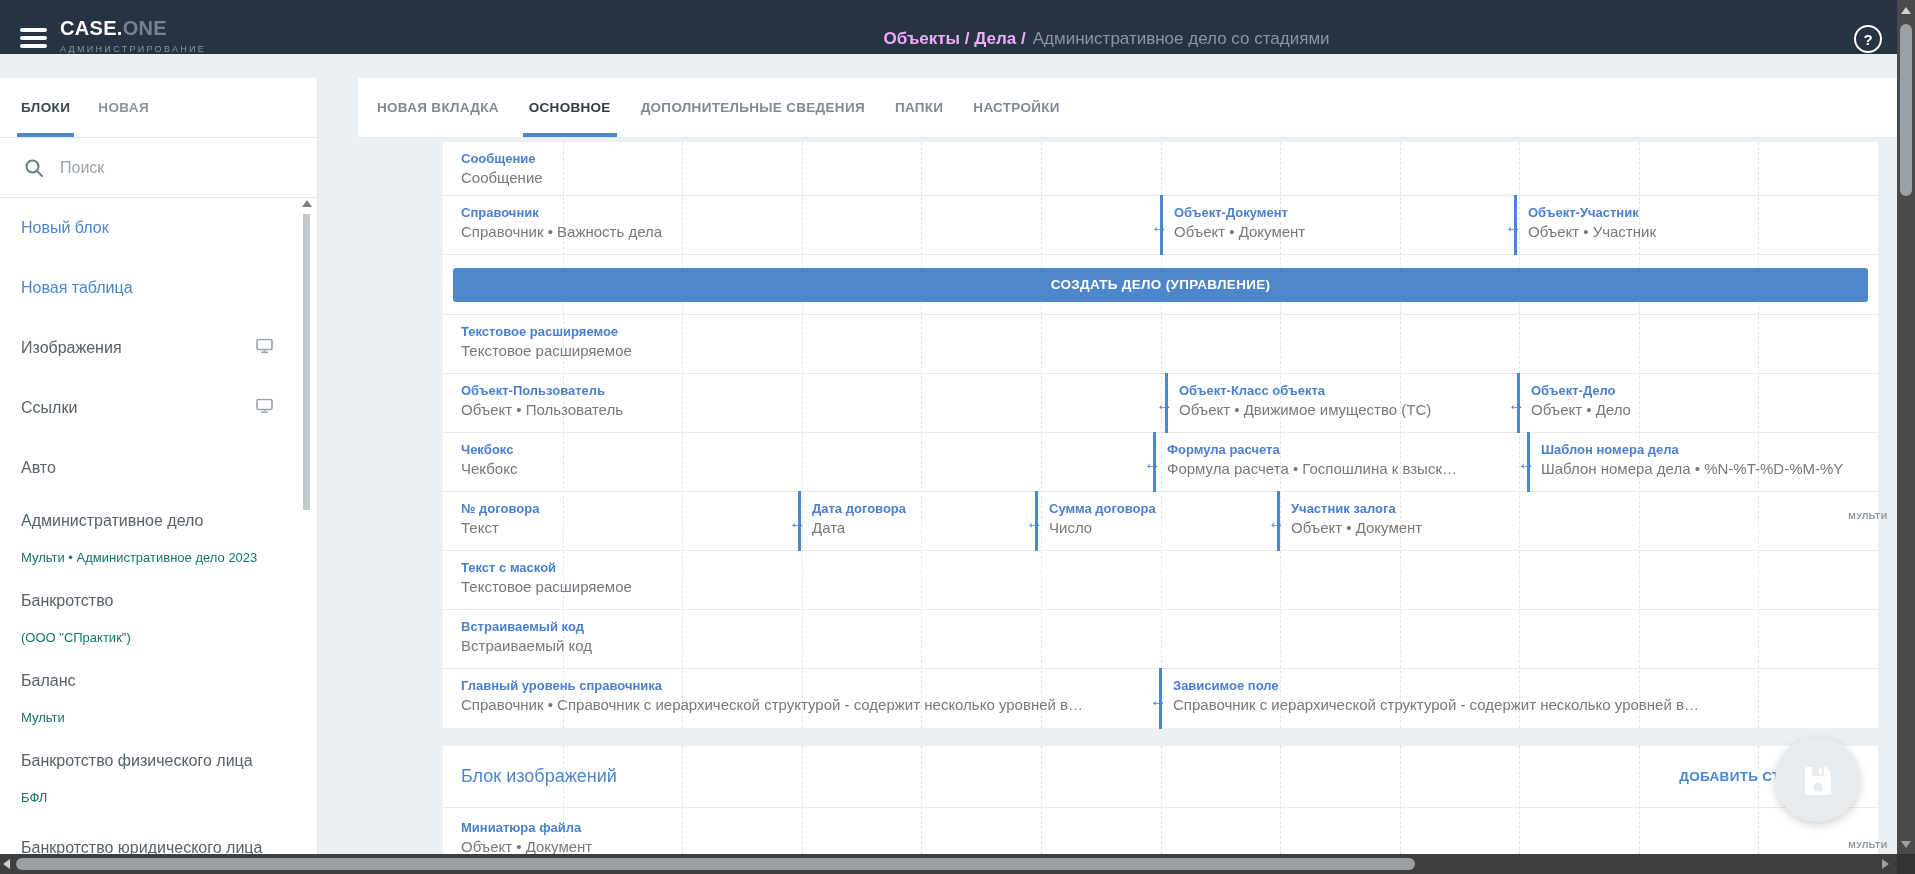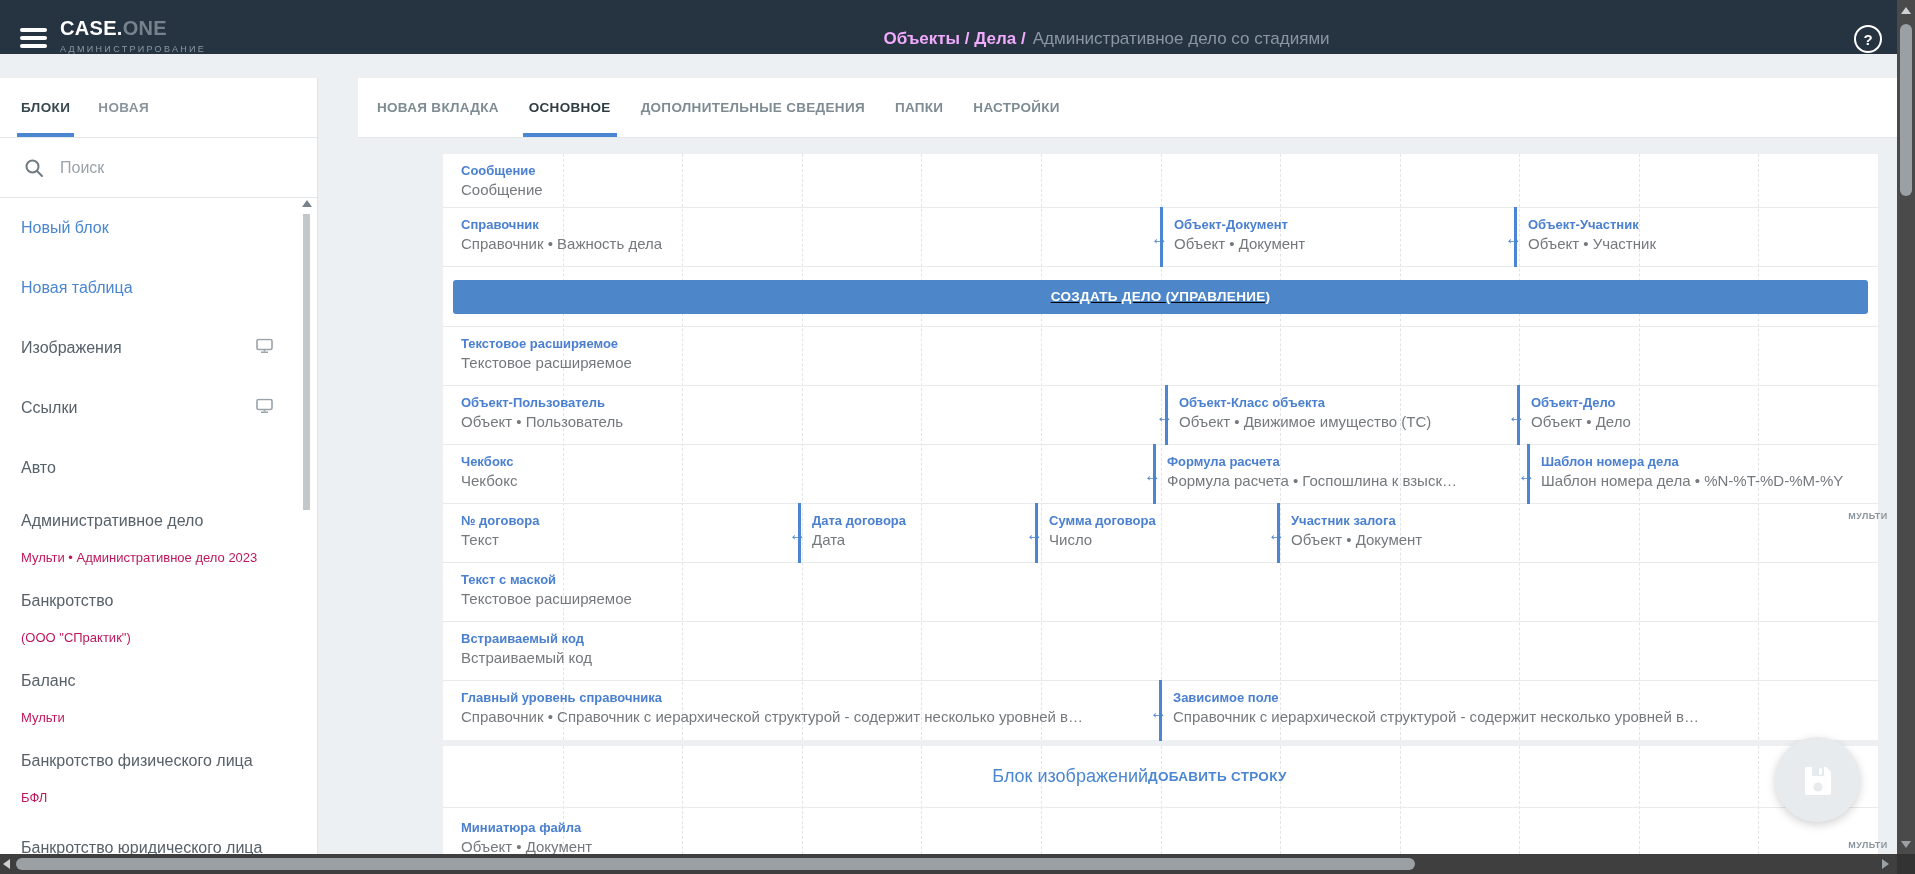--- a/index.html
+++ b/index.html
@@ -29,48 +29,48 @@
   .search-row { height:60px; border-bottom:1px solid #e4e7ea; display:flex; align-items:center; padding-left:24px; gap:16px; }
   .search-row svg { flex:0 0 auto; }
   .search-input { border:none; outline:none; font-size:16px; color:#444; width:190px; font-family:inherit; background:transparent; }
   .search-input::placeholder { color:#9aa3a9; }
   .side-list { position:absolute; left:0; right:0; top:120px; bottom:20px; overflow:hidden; }
   .side-item { position:relative; display:flex; flex-direction:column; justify-content:center; padding:0 56px 0 21px; cursor:pointer; }
   .side-item.single { height:60px; }
   .side-item.double { height:80px; }
   .si-title { font-size:16px; color:#56616a; white-space:nowrap; }
   .si-title.link { color:#4a86d1; }
-  .si-sub { font-size:13px; color:#be185d; margin-top:20px; white-space:nowrap; }
+  .si-sub { font-size:13px; color:#0f766e; margin-top:20px; white-space:nowrap; }
   .monitor-icon { position:absolute; right:44px; top:50%; transform:translateY(-50%); }
   .side-sb-up { position:absolute; left:302px; top:200px; width:0; height:0; border-left:5px solid transparent; border-right:5px solid transparent; border-bottom:7px solid #77828a; z-index:3; }
   .side-sb-thumb { position:absolute; left:303px; top:214px; width:7px; height:296px; background:#c3c8cb; z-index:3; cursor:pointer; }
 
   
   .main { position:absolute; left:318px; top:78px; right:0; bottom:0;margin-left:40px; }
   .main-tabs { height:60px; background:#fff; border-bottom:1px solid #e4e7ea; display:flex; align-items:stretch; padding-left:19px; gap:30px; }
   .main-tab { display:flex; align-items:center; font-size:13.5px; font-weight:bold; letter-spacing:.3px; color:#7e8b93; position:relative; cursor:pointer; white-space:nowrap; }
   .main-tab.active { color:#303c44; }
   .main-tab.active::after { content:""; position:absolute; left:-6px; right:-6px; bottom:0; height:4px; background:#4a86d1; }
   .content { position:absolute; left:0; right:0; top:60px; bottom:0; }
   .card { position:absolute; left:85px; width:1435px; background:#fff; }
-  #card1 { top:16px;text-decoration:underline; }
+  #card1 { top:4px; }
   #card2 { top:608px; height:128px; }
   .col-dash { position:absolute; top:0; bottom:0; width:0; border-left:1px dashed #e2e5e8; z-index:0; }
   .grid-row { position:relative; height:59px; border-bottom:1px solid #e8eaec; z-index:1; }
   .grid-row.row-first { height:54px; }
   .grid-row.row-last { border-bottom:none; }
   .fieldblock { position:absolute; top:0; bottom:0; padding-top:9px; padding-left:18px; cursor:pointer; }
   .fieldblock.with-handle { padding-left:14px; }
   .fb-title { font-size:13px; font-weight:bold; color:#4a80cf; white-space:nowrap; }
   .fb-sub { font-size:15px; color:#75797d; margin-top:3px; white-space:nowrap; }
   .handle-line { position:absolute; left:0; top:-1px; bottom:-1px; width:3px; background:#4a86d1; cursor:col-resize; }
   .handle-arrow { position:absolute; left:-9px; top:50%; transform:translateY(-44%); color:#4a86d1; font-size:17px; font-weight:bold; line-height:1; z-index:2; pointer-events:none; }
   .btn-row { position:relative; height:60px; border-bottom:1px solid #e8eaec; display:flex; align-items:center; padding:0 10px; z-index:1; }
   .create-btn { width:100%; height:34px; background:#4d87c9; border:none; border-radius:3px; color:#fff; font-weight:bold; font-size:13.5px; letter-spacing:.3px; font-family:inherit; cursor:pointer; }
-  .card2-head { position:relative; height:62px; display:flex; align-items:center; justify-content:center; padding:0 60px 0 18px; border-bottom:1px solid #e8eaec; z-index:1; }
+  .card2-head { position:relative; height:62px; display:flex; align-items:center; justify-content:space-between; padding:0 60px 0 18px; border-bottom:1px solid #e8eaec; z-index:1; }
   .card2-title { font-size:18px; color:#4a86d1; }
   .add-row { font-size:13.5px; font-weight:bold; letter-spacing:.3px; color:#4a86d1; cursor:pointer; background:none; border:none; font-family:inherit; }
   #card2 .grid-row { height:66px; border-bottom:none; }
   #card2 .fieldblock { padding-top:12px; }
 
   .multi-label { position:absolute; left:1841px; width:54px; text-align:center; font-size:9px; font-weight:bold; letter-spacing:.5px; color:#8a949c; z-index:4; }
   #multi1 { top:511px; }
   #multi2 { top:840px; }
 
   .fab { position:absolute; left:1775px; top:737px; width:85px; height:85px; border-radius:50%; background:#e8ebee; box-shadow:0 3px 10px rgba(0,0,0,.18); display:flex; align-items:center; justify-content:center; z-index:5; cursor:pointer; }

